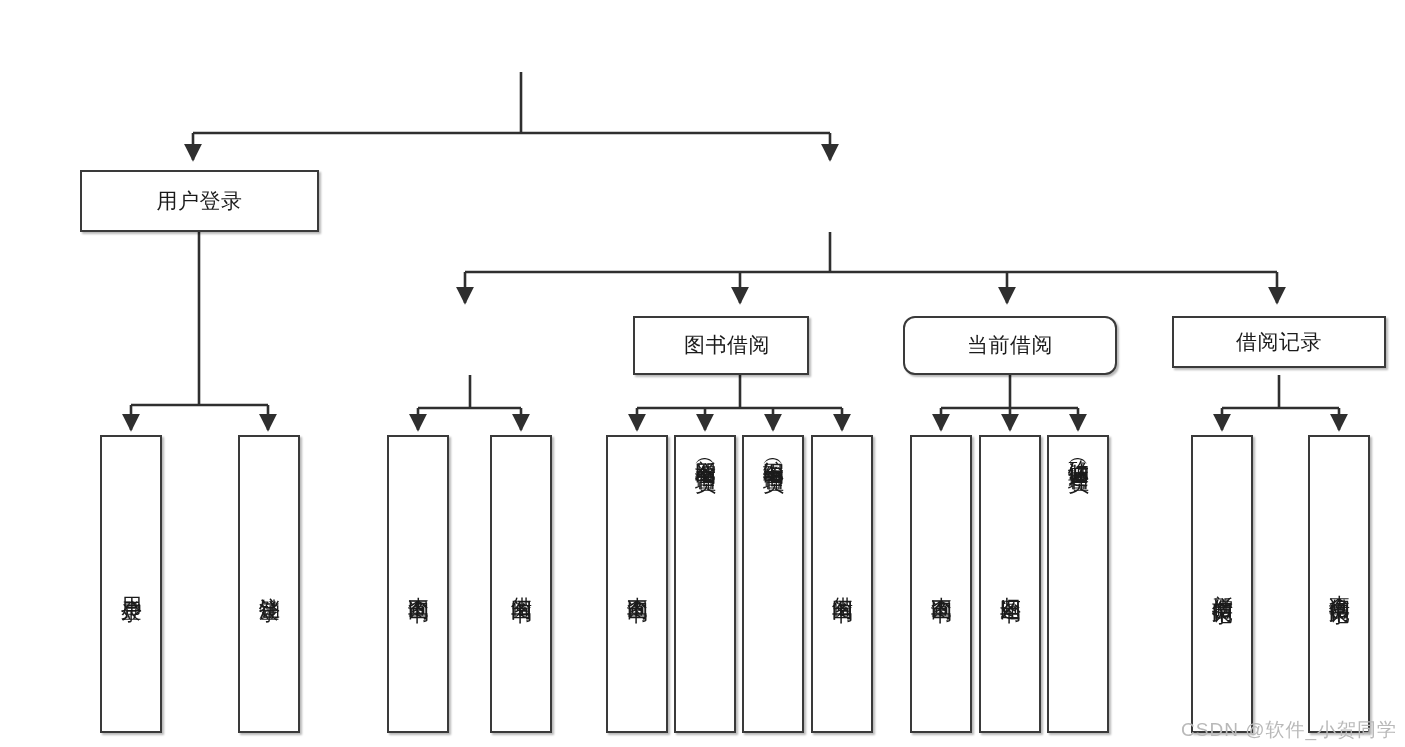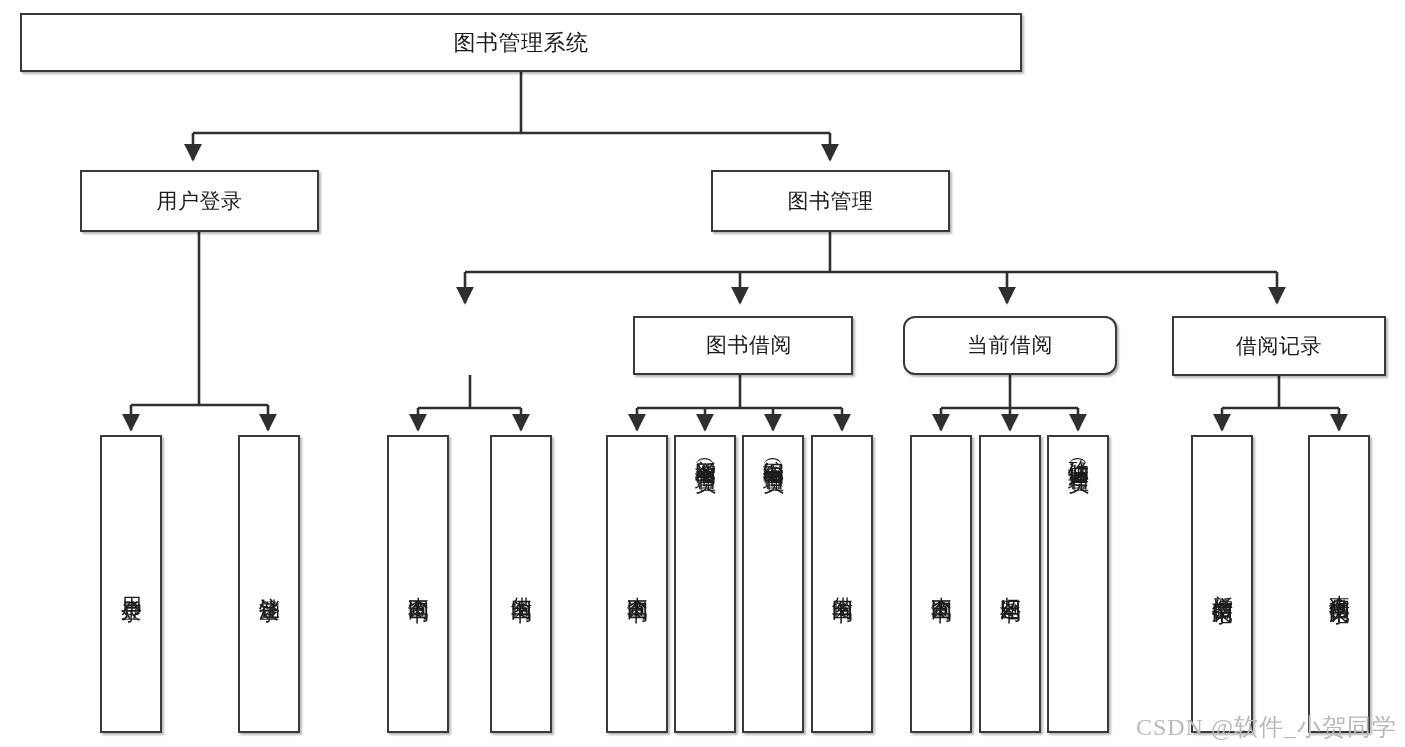--- a/index.html
+++ b/index.html
@@ -67,25 +67,24 @@
   }
   
   .node.vert.short {
     align-items: center;
     padding-top: 0;
   }
   .watermark {
     position: absolute;
     right: 8px;
     bottom: 4px;
-    font-size: 24px;
+    font-size: 19px;
     color: #b9b9b9;
     letter-spacing: 1px;
     white-space: nowrap;
-    font-family: Liberation Serif, serif;
   }
 </style>
 </head>
 <body>
 
 <div id="canvas">
 
   <svg class="connectors" viewBox="0 0 1405 747" xmlns="http://www.w3.org/2000/svg">
     <defs>
       <marker id="arrow" viewBox="0 0 10 10" refX="9" refY="5" markerWidth="7" markerHeight="7" orient="auto-start-reverse">
@@ -129,42 +128,36 @@
       <path d="M 1010 408 L 1010 430" marker-end="url(#arrow)"></path>
       <path d="M 1078 408 L 1078 430" marker-end="url(#arrow)"></path>
 
       <path d="M 1279 375 L 1279 408"></path>
       <path d="M 1222 408 L 1339 408"></path>
       <path d="M 1222 408 L 1222 430" marker-end="url(#arrow)"></path>
       <path d="M 1339 408 L 1339 430" marker-end="url(#arrow)"></path>
     </g>
   </svg>
 
-  <div class="node horiz root" style="left:20px; top:13px; width:1002px; height:59px;">
-    <span class="node-label">图书管理系统</span>
-  </div>
 
   <div class="node horiz" style="left:80px; top:170px; width:239px; height:62px;">
     <span class="node-label">用户登录</span>
   </div>
 
-  <div class="node horiz" style="left:711px; top:170px; width:239px; height:62px;">
-    <span class="node-label">图书管理</span>
-  </div>
-
-
-  <div class="node horiz" style="left:633px; top:316px; width:220px; height:59px;padding-left:12px;">
+
+
+  <div class="node horiz" style="left:633px; top:316px; width:176px; height:59px;padding-left:12px;">
     <span class="node-label">图书借阅</span>
   </div>
 
   <div class="node horiz" style="left:903px; top:316px; width:214px; height:59px;border-radius:12px;">
     <span class="node-label">当前借阅</span>
   </div>
 
-  <div class="node horiz" style="left:1172px; top:316px; width:214px; height:60px;">
+  <div class="node horiz" style="left:1172px; top:316px; width:214px; height:52px;">
     <span class="node-label">借阅记录</span>
   </div>
 
   <div class="node vert short" style="left:100px; top:435px; width:62px; height:298px;">
     <span class="node-label">用户登录</span>
   </div>
 
   <div class="node vert short" style="left:238px; top:435px; width:62px; height:298px;">
     <span class="node-label">注销登录</span>
   </div>

